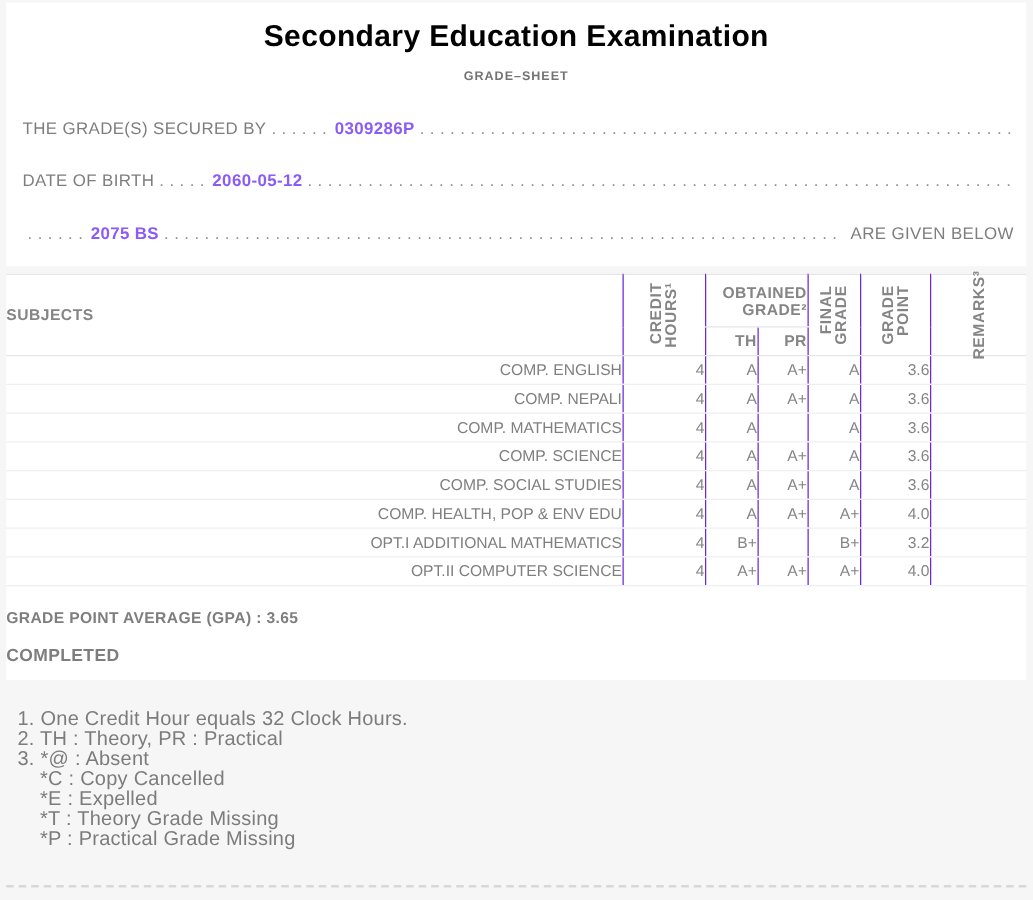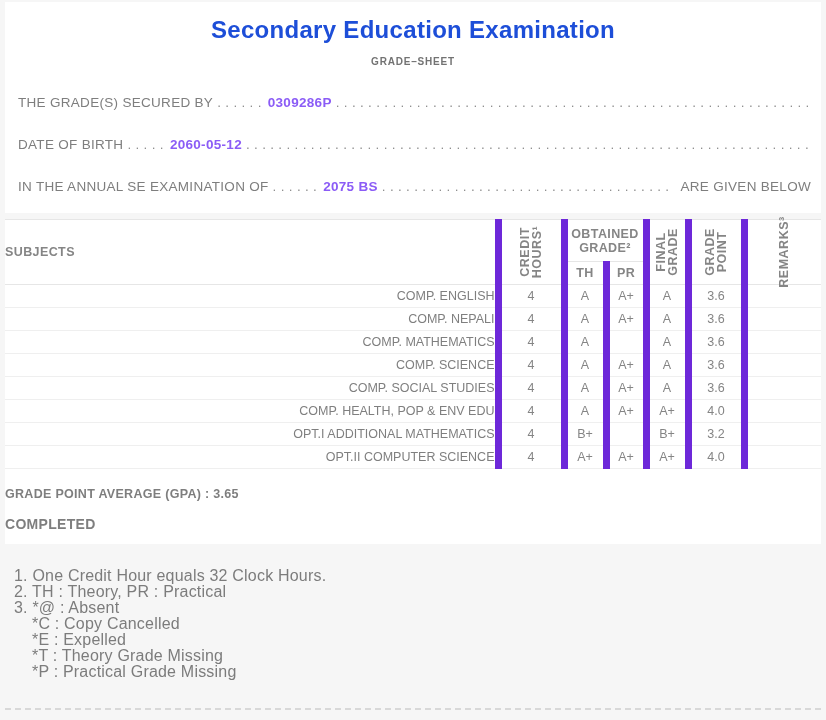--- a/index.html
+++ b/index.html
@@ -16,21 +16,21 @@
   }
   .card-top {
     padding: 14px 0 14px 0;
     margin-top: 2px;
   }
   .page-title {
     margin: 0;
     text-align: center;
     font-size: 24px;
     font-weight: bold;
-    color: #1d4ed8;
+    color: #000000;
     letter-spacing: 0.3px;
   }
   .page-subtitle {
     margin: 12px 0 0 0;
     text-align: center;
     font-size: 10px;
     font-weight: bold;
     color: #737373;
     letter-spacing: 0.8px;
   }
@@ -82,21 +82,21 @@
     color: #8b8b8b;
     border-bottom: 1px solid #e6e6e6;
     font-size: 11px;
     letter-spacing: 0.4px;
   }
   th.subjects-h {
     text-align: left;
     padding-left: 10px;
     font-size: 12.5px;
   }
-  .bl { border-left: 7px solid #6d28d9; }
+  .bl { border-left: 1px solid #6d28d9; text-align: right; }
   th.vcell { position: relative; }
   th.vcell .vtext {
     position: absolute;
     left: 50%; top: 50%;
     transform: translate(-50%, -50%) rotate(-90deg);
     white-space: pre-line;
     line-height: 12px;
     letter-spacing: 0.5px;
   }
   th.obt .htext {
@@ -160,21 +160,20 @@
         <span class="value">0309286P</span>
         <span class="dots-fill">. . . . . . . . . . . . . . . . . . . . . . . . . . . . . . . . . . . . . . . . . . . . . . . . . . . . . . . . . . . . . . . . . . . . . . . . . . . . . . . . . . . . . . . .</span>
       </div>
       <div class="info-line">
         <span>DATE OF BIRTH</span>
         <span class="dots">. . . . .</span>
         <span class="value">2060-05-12</span>
         <span class="dots-fill">. . . . . . . . . . . . . . . . . . . . . . . . . . . . . . . . . . . . . . . . . . . . . . . . . . . . . . . . . . . . . . . . . . . . . . . . . . . . . . . . . . . . . . . .</span>
       </div>
       <div class="info-line">
-        <span>IN THE ANNUAL SE EXAMINATION OF</span>
         <span class="dots">. . . . . .</span>
         <span class="value">2075 BS</span>
         <span class="dots-fill">. . . . . . . . . . . . . . . . . . . . . . . . . . . . . . . . . . . . . . . . . . . . . . . . . . . . . . . . . . . . . . . . . . . . . . . . . . . . . . . . . . . . . . . .</span>
         <span class="trailing">ARE GIVEN BELOW</span>
       </div>
     </div>
   </div>
 
   <div class="gap"></div>
 

